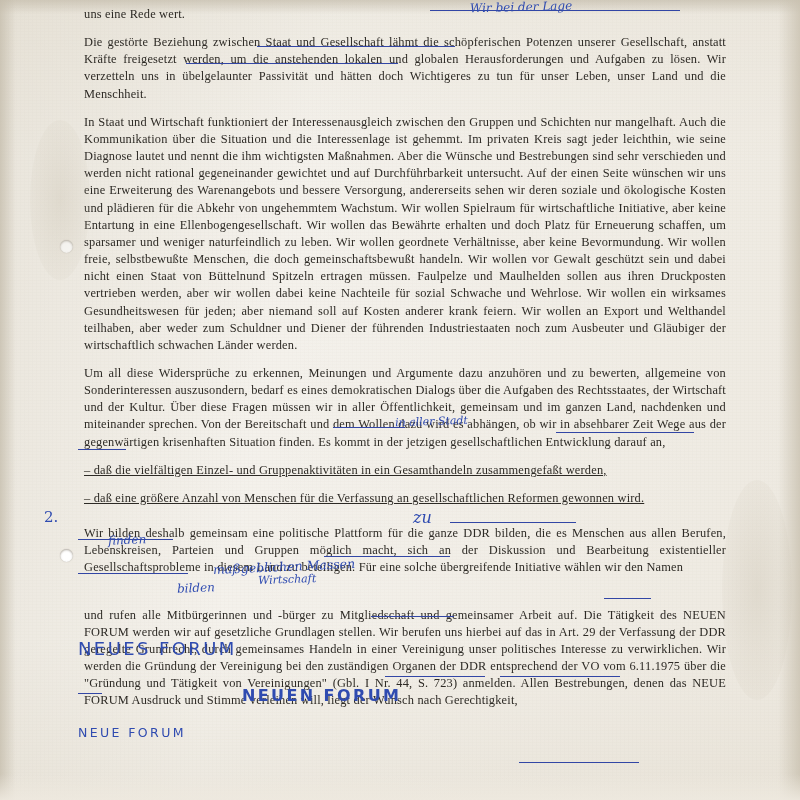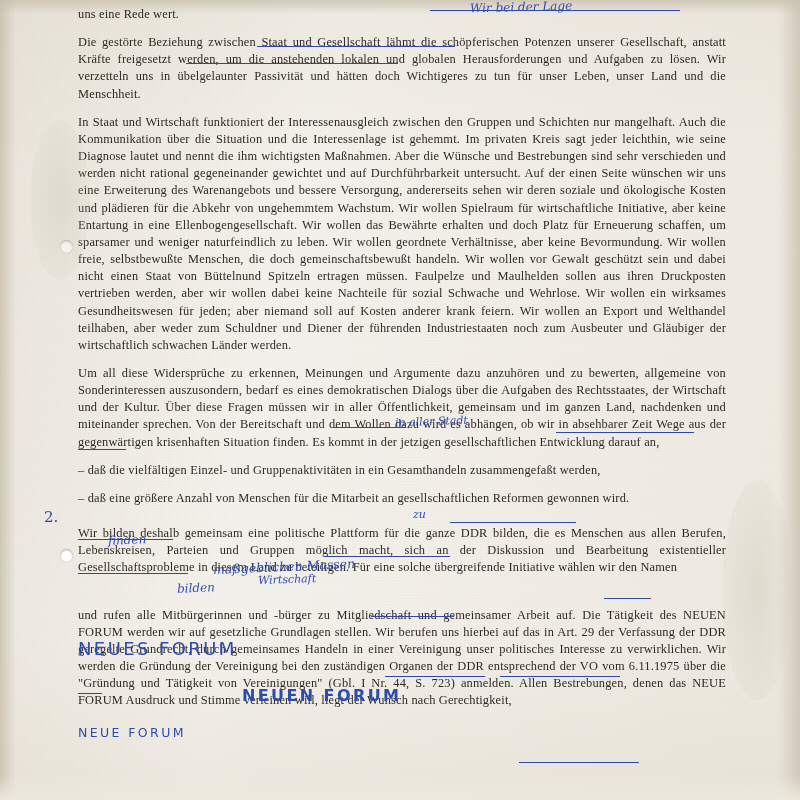--- a/index.html
+++ b/index.html
@@ -72,40 +72,40 @@
     top: 0;
     width: 648px;
     color: #2d2a25;
     font-size: 12.4px;
     line-height: 17.15px;
     text-align: justify;
     font-family: "Liberation Serif", serif;
     letter-spacing: 0.18px;
   }
   p {
-    margin: 0 0 11px 0;
+    margin: 0 0 11px 6px;
     text-indent: 0;
   }
   .topline {
     margin-top: 6px;
   }
   .handwrite {
     position: absolute;
     color: #2f4bb0;
     font-family: "DejaVu Serif", serif;
     font-style: italic;
     white-space: nowrap;
     pointer-events: none;
   }
   .hw-caps {
     font-style: normal;
     letter-spacing: 2.4px;
     font-family: "DejaVu Sans", sans-serif;
   }
-  .bullet-line { padding-left: 10px; text-indent: -10px; }
+  .bullet-line { padding-left: 10px; text-indent: -10px; text-decoration: underline; }
   .strike-blue {
     position: absolute;
     height: 1.4px;
     background: #3246a5;
     transform-origin: left center;
     pointer-events: none;
   }
   .underline-blue {
     position: absolute;
     height: 1.3px;
@@ -136,21 +136,21 @@
 
   <div class="hole h1"></div>
   <div class="hole h2"></div>
 
   <div class="text">
     <p class="topline">uns eine Rede wert.</p>
     <p>Die gestörte Beziehung zwischen Staat und Gesellschaft lähmt die schöpferischen Potenzen unserer Gesellschaft, anstatt Kräfte freigesetzt werden, um die anstehenden lokalen und globalen Herausforderungen und Aufgaben zu lösen. Wir verzetteln uns in übelgelaunter Passivität und hätten doch Wichtigeres zu tun für unser Leben, unser Land und die Menschheit.</p>
     <p>In Staat und Wirtschaft funktioniert der Interessenausgleich zwischen den Gruppen und Schichten nur mangelhaft. Auch die Kommunikation über die Situation und die Interessenlage ist gehemmt. Im privaten Kreis sagt jeder leichthin, wie seine Diagnose lautet und nennt die ihm wichtigsten Maßnahmen. Aber die Wünsche und Bestrebungen sind sehr verschieden und werden nicht rational gegeneinander gewichtet und auf Durchführbarkeit untersucht. Auf der einen Seite wünschen wir uns eine Erweiterung des Warenangebots und bessere Versorgung, andererseits sehen wir deren soziale und ökologische Kosten und plädieren für die Abkehr von ungehemmtem Wachstum. Wir wollen Spielraum für wirtschaftliche Initiative, aber keine Entartung in eine Ellenbogengesellschaft. Wir wollen das Bewährte erhalten und doch Platz für Erneuerung schaffen, um sparsamer und weniger naturfeindlich zu leben. Wir wollen geordnete Verhältnisse, aber keine Bevormundung. Wir wollen freie, selbstbewußte Menschen, die doch gemeinschaftsbewußt handeln. Wir wollen vor Gewalt geschützt sein und dabei nicht einen Staat von Büttelnund Spitzeln ertragen müssen. Faulpelze und Maulhelden sollen aus ihren Druckposten vertrieben werden, aber wir wollen dabei keine Nachteile für sozial Schwache und Wehrlose. Wir wollen ein wirksames Gesundheitswesen für jeden; aber niemand soll auf Kosten anderer krank feiern. Wir wollen an Export und Welthandel teilhaben, aber weder zum Schuldner und Diener der führenden Industriestaaten noch zum Ausbeuter und Gläubiger der wirtschaftlich schwachen Länder werden.</p>
     <p>Um all diese Widersprüche zu erkennen, Meinungen und Argumente dazu anzuhören und zu bewerten, allgemeine von Sonderinteressen auszusondern, bedarf es eines demokratischen Dialogs über die Aufgaben des Rechtsstaates, der Wirtschaft und der Kultur. Über diese Fragen müssen wir in aller Öffentlichkeit, gemeinsam und im ganzen Land, nachdenken und miteinander sprechen. Von der Bereitschaft und dem Wollen dazu wird es abhängen, ob wir in absehbarer Zeit Wege aus der gegenwärtigen krisenhaften Situation finden. Es kommt in der jetzigen gesellschaftlichen Entwicklung darauf an,</p>
     <p class="bullet-line">– daß die vielfältigen Einzel- und Gruppenaktivitäten in ein Gesamthandeln zusammengefaßt werden,</p>
-    <p class="bullet-line">– daß eine größere Anzahl von Menschen für die Mitarbeit an gesellschaftlichen Reformen gewonnen wird.</p>
+    <p class="bullet-line">– daß eine größere Anzahl von Menschen für die Verfassung an gesellschaftlichen Reformen gewonnen wird.</p>
     <p style="margin-top:18px;">Wir bilden deshalb gemeinsam eine politische Plattform für die ganze DDR bilden, die es Menschen aus allen Berufen, Lebenskreisen, Parteien und Gruppen möglich macht, sich an der Diskussion und Bearbeitung existentieller Gesellschaftsprobleme in diesem Land zu beteiligen. Für eine solche übergreifende Initiative wählen wir den Namen</p>
     <p style="margin-top:30px;">und rufen alle Mitbürgerinnen und -bürger zu Mitgliedschaft und gemeinsamer Arbeit auf. Die Tätigkeit des NEUEN FORUM werden wir auf gesetzliche Grundlagen stellen. Wir berufen uns hierbei auf das in Art. 29 der Verfassung der DDR geregelte Grundrecht, durch gemeinsames Handeln in einer Vereinigung unser politisches Interesse zu verwirklichen. Wir werden die Gründung der Vereinigung bei den zuständigen Organen der DDR entsprechend der VO vom 6.11.1975 über die "Gründung und Tätigkeit von Vereinigungen" (Gbl. I Nr. 44, S. 723) anmelden. Allen Bestrebungen, denen das NEUE FORUM Ausdruck und Stimme verleihen will, liegt der Wunsch nach Gerechtigkeit,</p>
   </div>
 
   <div class="strike-blue" style="left:257px; top:46px; width:198px;"></div>
   <div class="strike-blue" style="left:186px; top:63px; width:212px;"></div>
   <div class="strike-blue" style="left:333px; top:427px; width:72px;"></div>
   <div class="strike-blue" style="left:450px; top:522px; width:126px;"></div>
   <div class="strike-blue" style="left:78px; top:539px; width:95px;"></div>
   <div class="strike-blue" style="left:324px; top:556px; width:126px;"></div>
@@ -161,21 +161,21 @@
   <div class="strike-blue" style="left:500px; top:676px; width:120px;"></div>
   <div class="strike-blue" style="left:78px; top:693px; width:24px;"></div>
   <div class="strike-blue" style="left:430px; top:10px; width:250px;"></div>
 
   <div class="underline-blue" style="left:556px; top:432px; width:138px;"></div>
   <div class="underline-blue" style="left:78px; top:449px; width:48px;"></div>
   <div class="underline-blue" style="left:519px; top:762px; width:120px;"></div>
 
   <div class="handwrite" style="left:470px; top:0px; font-size:12px; transform:rotate(-1.5deg);">Wir bei der Lage</div>
   <div class="handwrite" style="left:395px; top:415px; font-size:11px; transform:rotate(-2deg);">in aller Stadt</div>
-  <div class="handwrite" style="left:413px; top:508px; font-size:11px;">zu</div>
+  <div class="handwrite" style="left:413px; top:508px; font-size:16px;">zu</div>
   <div class="handwrite" style="left:108px; top:533px; font-size:12px; transform:rotate(-2deg);">finden</div>
   <div class="handwrite" style="left:213px; top:559px; font-size:12.5px; transform:rotate(-2.5deg);">maßgeblichen Massen</div>
   <div class="handwrite" style="left:258px; top:573px; font-size:11px; transform:rotate(-2deg);">Wirtschaft</div>
   <div class="handwrite" style="left:177px; top:581px; font-size:12px; transform:rotate(-2deg);">bilden</div>
   <div class="handwrite hw-caps" style="left:78px; top:638px; font-size:18px;">NEUES FORUM</div>
   <div class="handwrite hw-caps" style="left:242px; top:686px; font-size:16px;font-weight:bold;">NEUEN FORUM</div>
   <div class="handwrite hw-caps" style="left:78px; top:725px; font-size:12.5px;">NEUE FORUM</div>
   <div class="handwrite" style="left:44px; top:508px; font-size:15px; font-style:normal;">2.</div>
 
   <div class="smudge" style="left:30px; top:120px; width:60px; height:160px; background:radial-gradient(ellipse at center, rgba(200,192,174,0.35), rgba(200,192,174,0));"></div>

